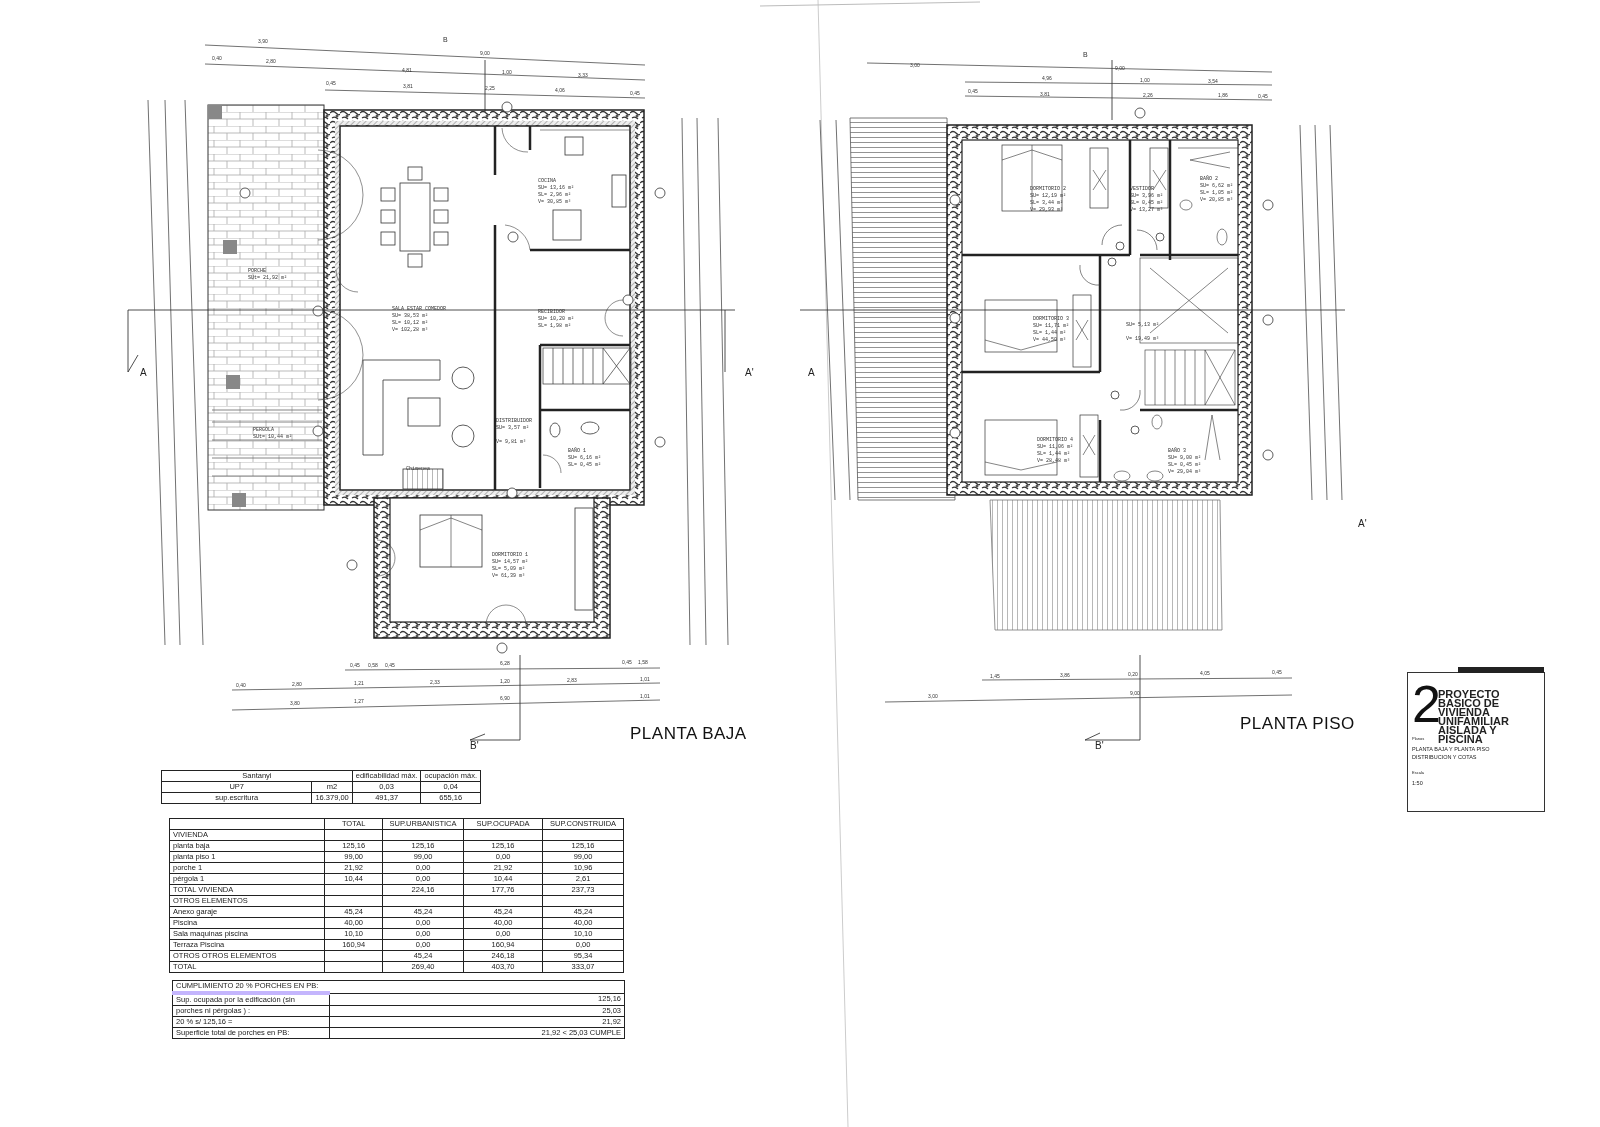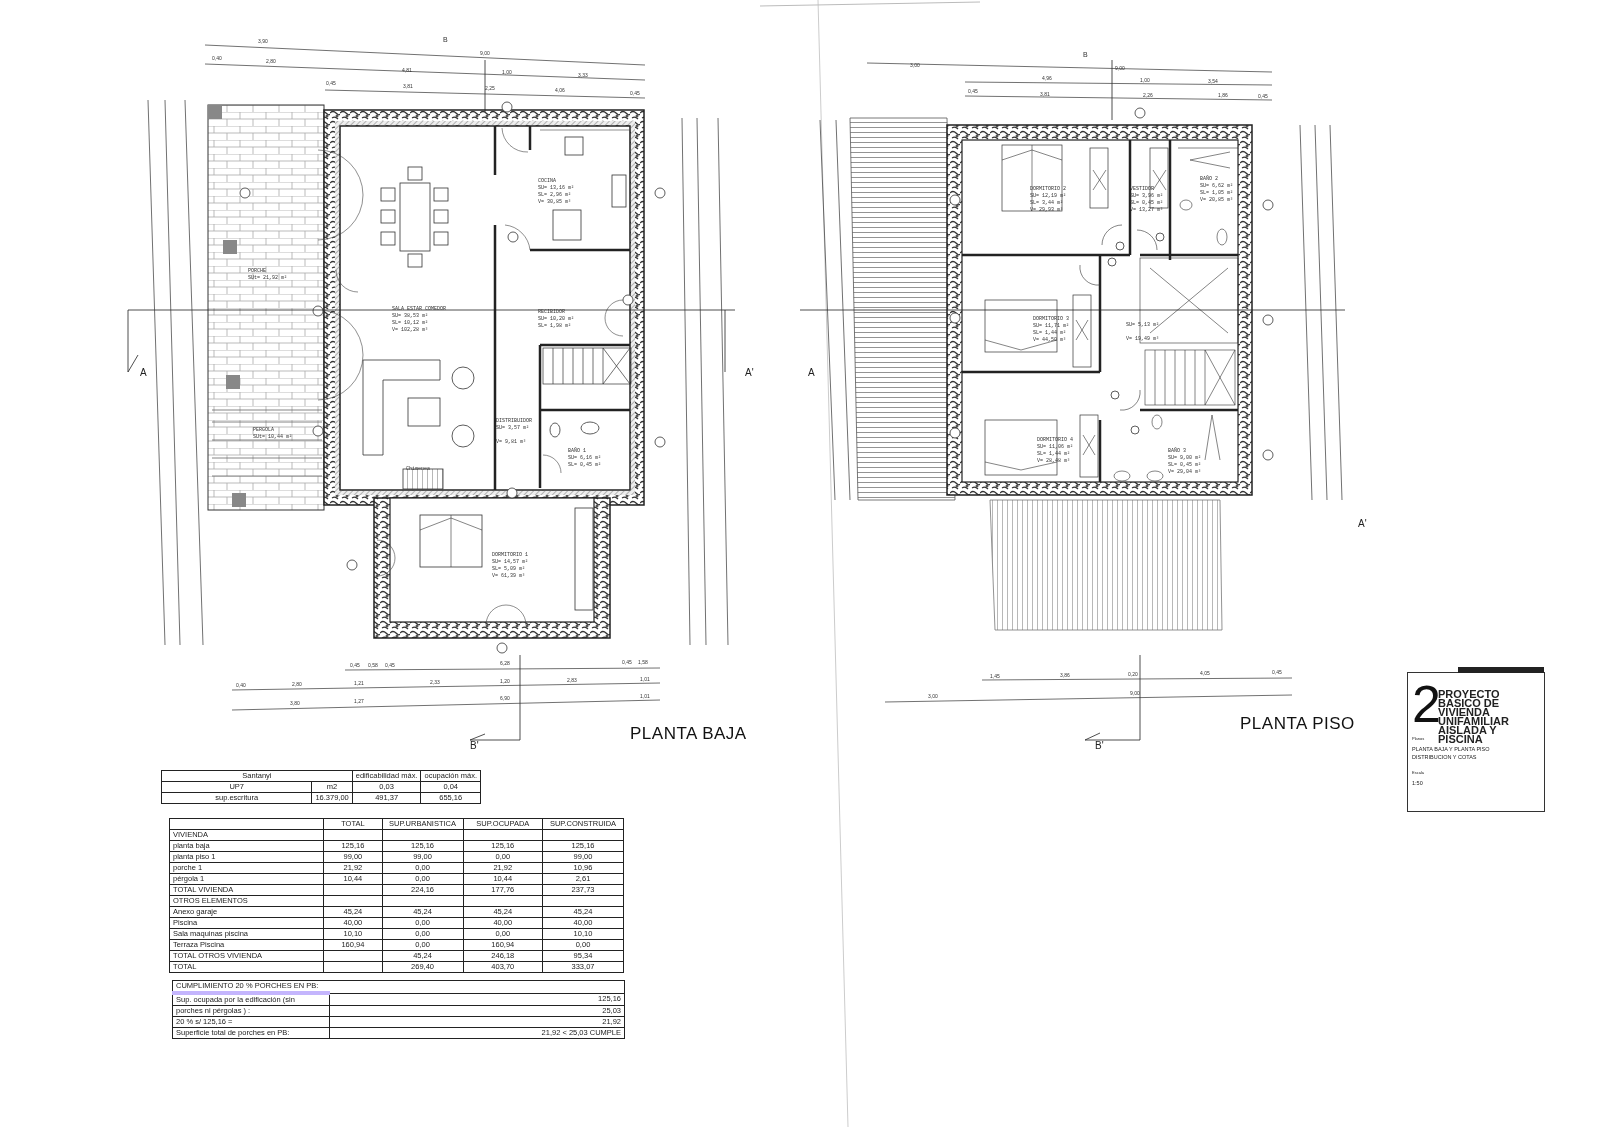--- a/index.html
+++ b/index.html
@@ -539,21 +539,21 @@
     <td class="c">10,10</td>
   </tr>
   <tr>
     <td>Terraza Piscina</td>
     <td class="c">160,94</td>
     <td class="c">0,00</td>
     <td class="c">160,94</td>
     <td class="c">0,00</td>
   </tr>
   <tr>
-    <td class="b">TOTAL OTROS VIVIENDA</td>
+    <td class="b">OTROS OTROS ELEMENTOS</td>
     <td class="c b"></td>
     <td class="c b">45,24</td>
     <td class="c b">246,18</td>
     <td class="c b">95,34</td>
   </tr>
   <tr>
     <td class="b">TOTAL</td>
     <td class="c b"></td>
     <td class="c b">269,40</td>
     <td class="c b">403,70</td>

